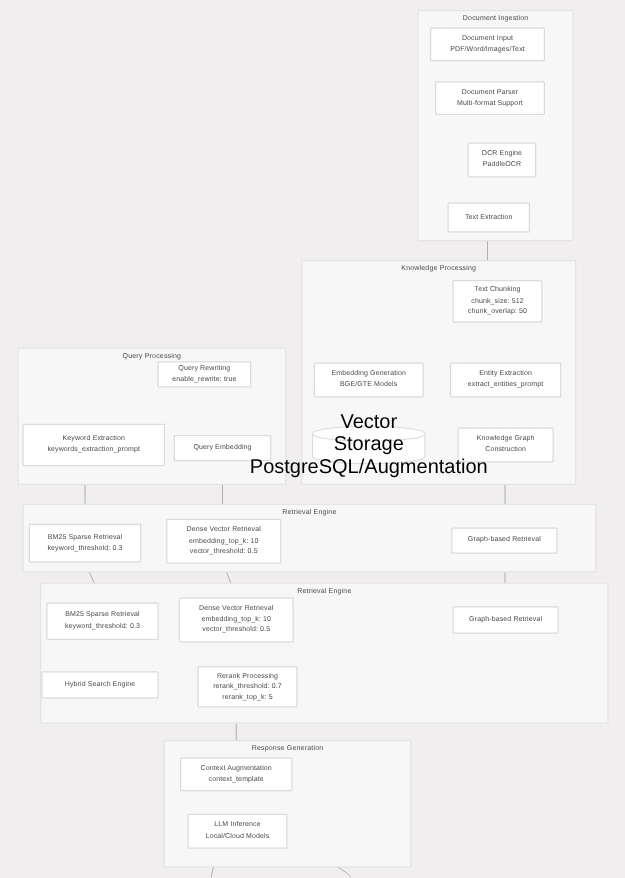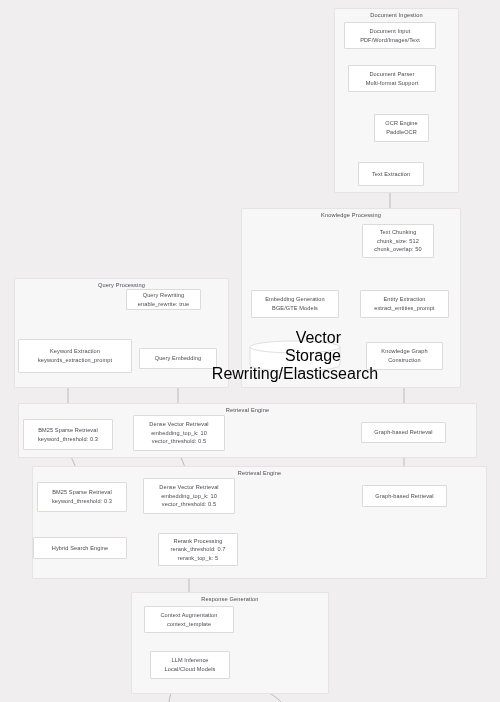--- a/index.html
+++ b/index.html
@@ -61,21 +61,21 @@
     white-space: nowrap;
     letter-spacing: 0.1px;
   }
   .cyl {
     position: absolute;
     box-sizing: border-box;
     display: flex;
     flex-direction: column;
     align-items: center;
     justify-content: center;
-    text-align: right;
+    text-align: center;
   }
   .cyl .cyl-body {
     position: absolute;
     left: 0; top: 0;
     width: 100%; height: 100%;
   }
   .cyl .cyl-text {
     position: relative;
     z-index: 2;
     display: flex;
@@ -177,21 +177,21 @@
     <div class="line">extract_entities_prompt</div>
   </div>
 
   <div class="cyl" style="left:249px; top:340px; width:92px; height:32px;">
     <svg class="cyl-body" viewBox="0 0 92 32" preserveAspectRatio="none">
       <path d="M1,7 a45,6 0 0,1 90,0 L91,25 a45,6 0 0,1 -90,0 z" fill="#ffffff" stroke="#dedada" stroke-width="0.9"></path>
       <path d="M1,7 a45,6 0 0,0 90,0" fill="none" stroke="#dedada" stroke-width="0.9"></path>
     </svg>
     <div class="cyl-text">
       <div class="line">Vector Storage</div>
-      <div class="line">Rewriting/Elasticsearch</div>
+      <div class="line">PostgreSQL/Augmentation</div>
     </div>
   </div>
 
   <div class="node" style="left:366px; top:342px; width:77px; height:28px;">
     <div class="line">Knowledge Graph</div>
     <div class="line">Construction</div>
   </div>
 
   <div class="cluster" style="left:14px; top:278px; width:215px; height:110px;">
     <div class="cluster-label">Query Processing</div>

